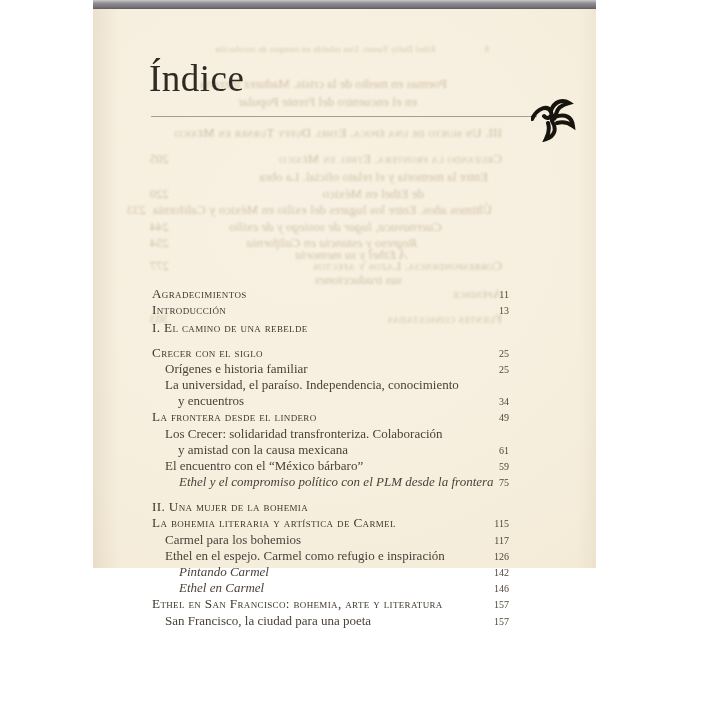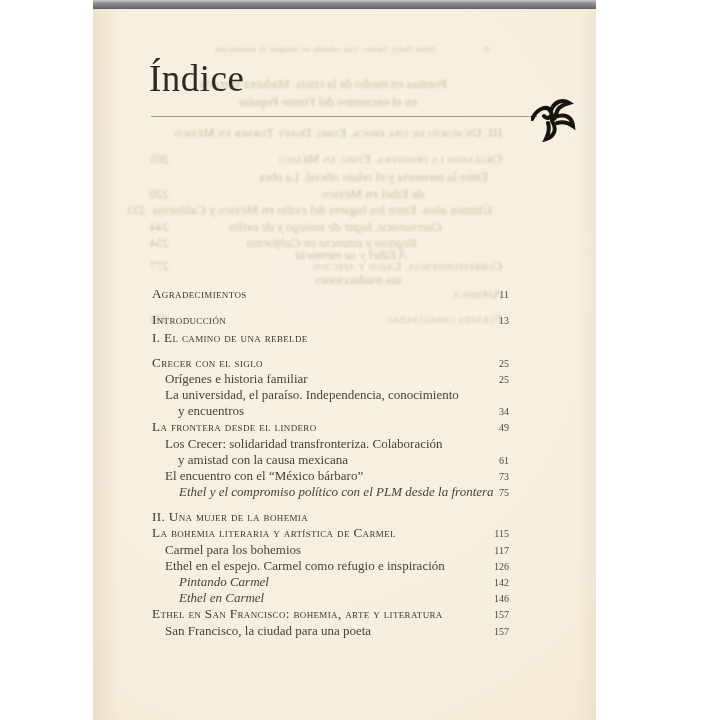--- a/index.html
+++ b/index.html
@@ -3,21 +3,21 @@
 <meta charset="utf-8">
 <style>
   html,body{margin:0;padding:0;}
   body{
     width:720px;height:720px;overflow:hidden;position:relative;
     background:#ffffff;
     font-family:"Liberation Serif","DejaVu Serif",serif;
   }
   
   .page{
-    position:absolute;left:93px;top:0;width:503px;height:720px;
+    position:absolute;left:93px;top:0;width:503px;height:568px;
     background:
       linear-gradient(90deg, rgba(150,120,80,0.12), rgba(150,120,80,0) 26px),
       linear-gradient(270deg, rgba(150,120,80,0.07), rgba(150,120,80,0) 18px),
       radial-gradient(130% 105% at 42% 38%, #f8f1e3 0%, #f6eedd 55%, #f1e7d1 86%, #ece1c8 100%);
   }
   .top-edge{
     position:absolute;left:0;top:0;width:100%;height:9px;
     background:linear-gradient(180deg,#cbc9ca 0%,#928f94 35%,#7a777c 72%,#5e5c62 100%);
   }
   
@@ -165,21 +165,21 @@
         </g>
         <circle cx="22" cy="19.5" r="3.6" fill="#17130d"></circle>
       </svg>
     </div>
 
     <div class="toc" id="toc-list">
         <div class="trow section">
           <span class="ttext">Agradecimientos</span>
           <span class="tpage">11</span>
         </div>
-        <div class="trow section" style="margin-top: 10px;">
+        <div class="trow section" style="">
           <span class="ttext">Introducción</span>
           <span class="tpage">13</span>
         </div>
         <div class="trow part" style="margin-top: 2px;">
           <span class="ttext">I. El camino de una rebelde</span>
           <span class="tpage"></span>
         </div>
         <div class="trow section" style="margin-top: 8px;">
           <span class="ttext">Crecer con el siglo</span>
           <span class="tpage">25</span>
@@ -203,21 +203,21 @@
         <div class="trow sub">
           <span class="ttext">Los Crecer: solidaridad transfronteriza. Colaboración</span>
           <span class="tpage"></span>
         </div>
         <div class="trow subcont">
           <span class="ttext">y amistad con la causa mexicana</span>
           <span class="tpage">61</span>
         </div>
         <div class="trow sub">
           <span class="ttext">El encuentro con el “México bárbaro”</span>
-          <span class="tpage">73</span>
+          <span class="tpage">59</span>
         </div>
         <div class="trow italic">
           <span class="ttext">Ethel y el compromiso político con el PLM desde la frontera</span>
           <span class="tpage">75</span>
         </div>
         <div class="trow part" style="margin-top: 9px;">
           <span class="ttext">II. Una mujer de la bohemia</span>
           <span class="tpage"></span>
         </div>
         <div class="trow section">

